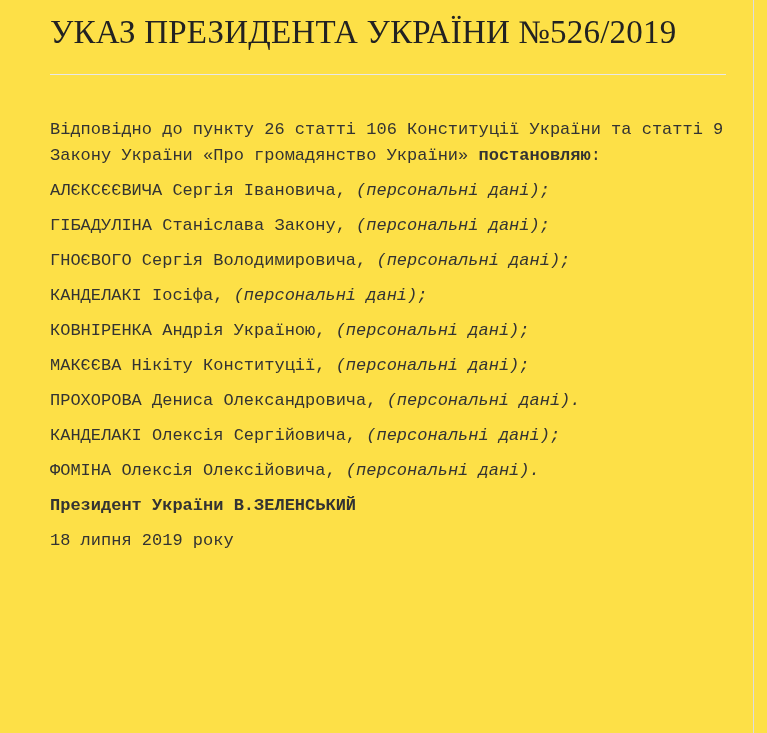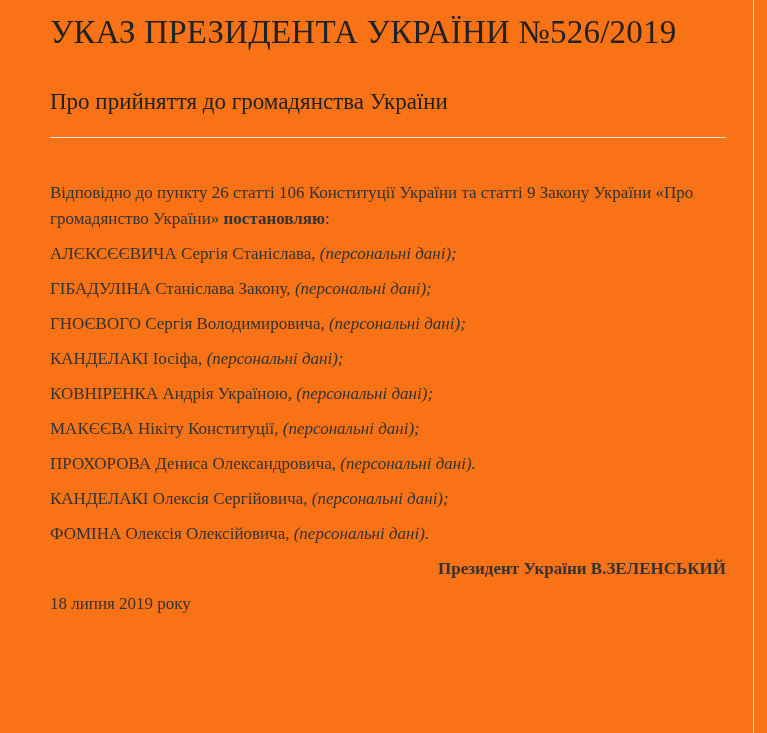--- a/index.html
+++ b/index.html
@@ -10,21 +10,21 @@
     height: 733px;
     background: #ffffff;
     overflow: hidden;
     font-family: "Liberation Serif", "DejaVu Serif", serif;
     color: #333333;
   }
   .page {
     position: relative;
     width: 767px;
     height: 733px;
-    background: #f97316;
+    background: #fde047;
   }
   .right-border {
     position: absolute;
     left: 753px;
     top: 0;
     width: 1px;
     height: 733px;
     background: #dddddd;
   }
   .inner {
@@ -52,53 +52,52 @@
     border-top: 1px solid #e8e8e8;
     margin: 20px 0 0 0;
   }
   .content {
     padding-top: 42px;
     font-size: 17px;
     line-height: 26px;
   }
   .content p {
     margin: 0 0 9px 0;
+    font-family: Liberation Mono, monospace;
   }
   .content i {
     font-style: italic;
   }
   .content b, .signature {
     font-weight: 700;
   }
   p.signature {
     font-weight: 700;
-    text-align: right;
   }
 </style>
 </head>
 <body>
 
 <div class="page">
   <div class="right-border"></div>
 
   <div class="inner">
     <h1 class="title">УКАЗ ПРЕЗИДЕНТА УКРАЇНИ №526/2019</h1>
 
-    <h2 class="subtitle">Про прийняття до громадянства України</h2>
 
     <hr class="divider">
 
     <div class="content">
 
       <p><span>Відповідно до пункту 26 статті 106 Конституції України та статті 9 Закону України «Про громадянство України»</span> <b>постановляю</b><span>:</span></p>
 
 
       <div>
 
-          <p><span>АЛЄКСЄЄВИЧА Сергія Станіслава,</span> <i>(персональні дані);</i></p>
+          <p><span>АЛЄКСЄЄВИЧА Сергія Івановича,</span> <i>(персональні дані);</i></p>
 
           <p><span>ГІБАДУЛІНА Станіслава Закону,</span> <i>(персональні дані);</i></p>
 
           <p><span>ГНОЄВОГО Сергія Володимировича,</span> <i>(персональні дані);</i></p>
 
           <p><span>КАНДЕЛАКІ Іосіфа,</span> <i>(персональні дані);</i></p>
 
           <p><span>КОВНІРЕНКА Андрія Україною,</span> <i>(персональні дані);</i></p>
 
           <p><span>МАКЄЄВА Нікіту Конституції,</span> <i>(персональні дані);</i></p>

